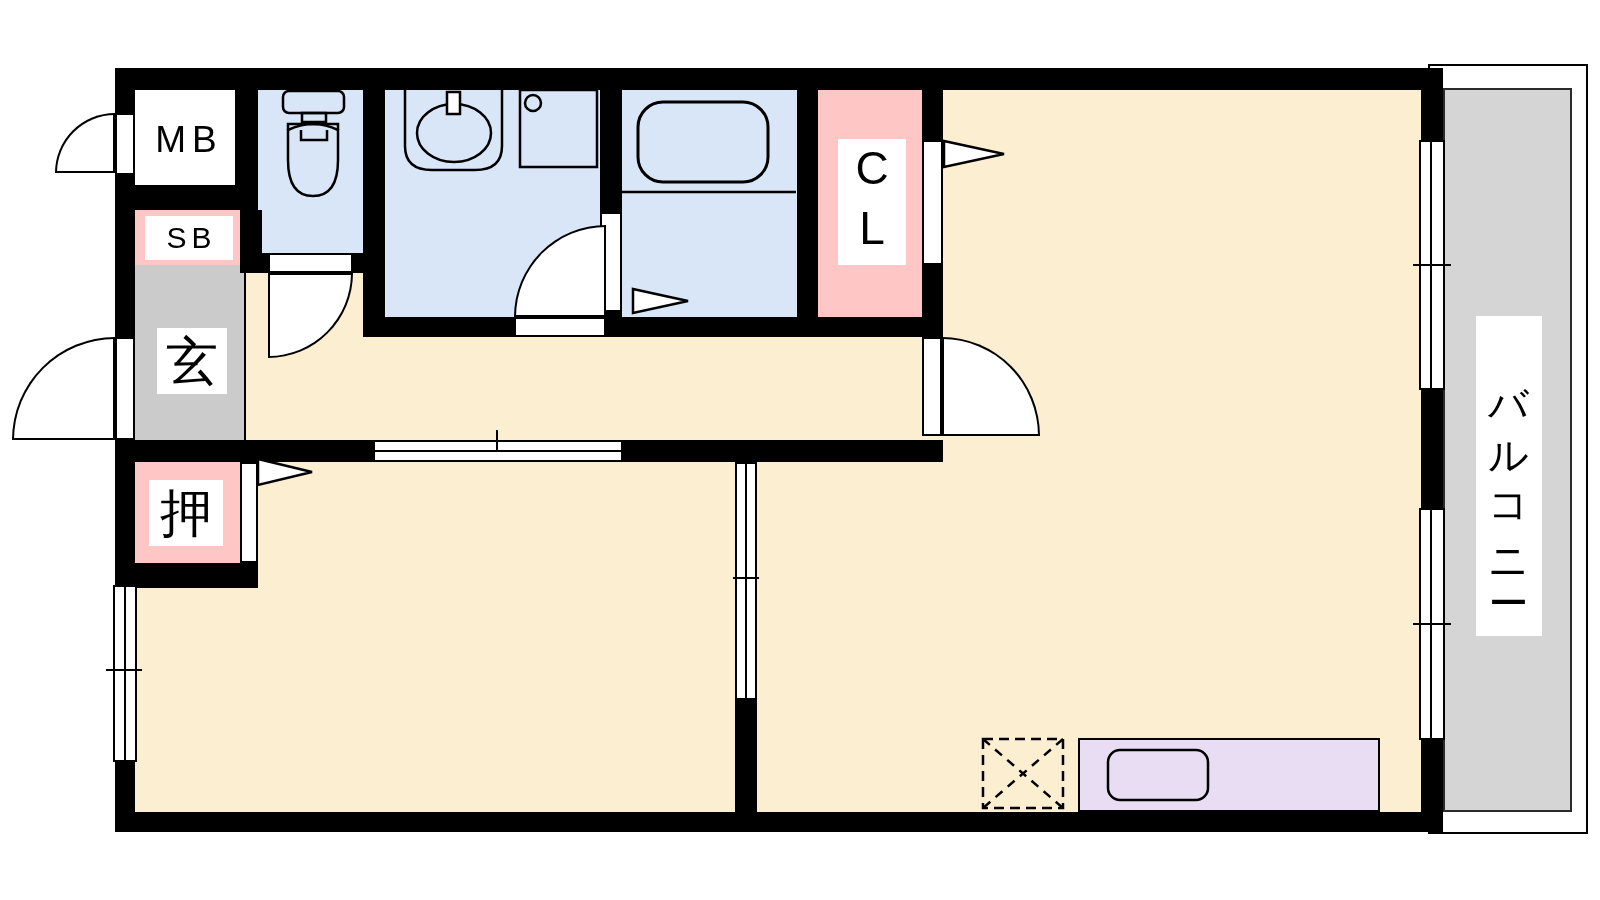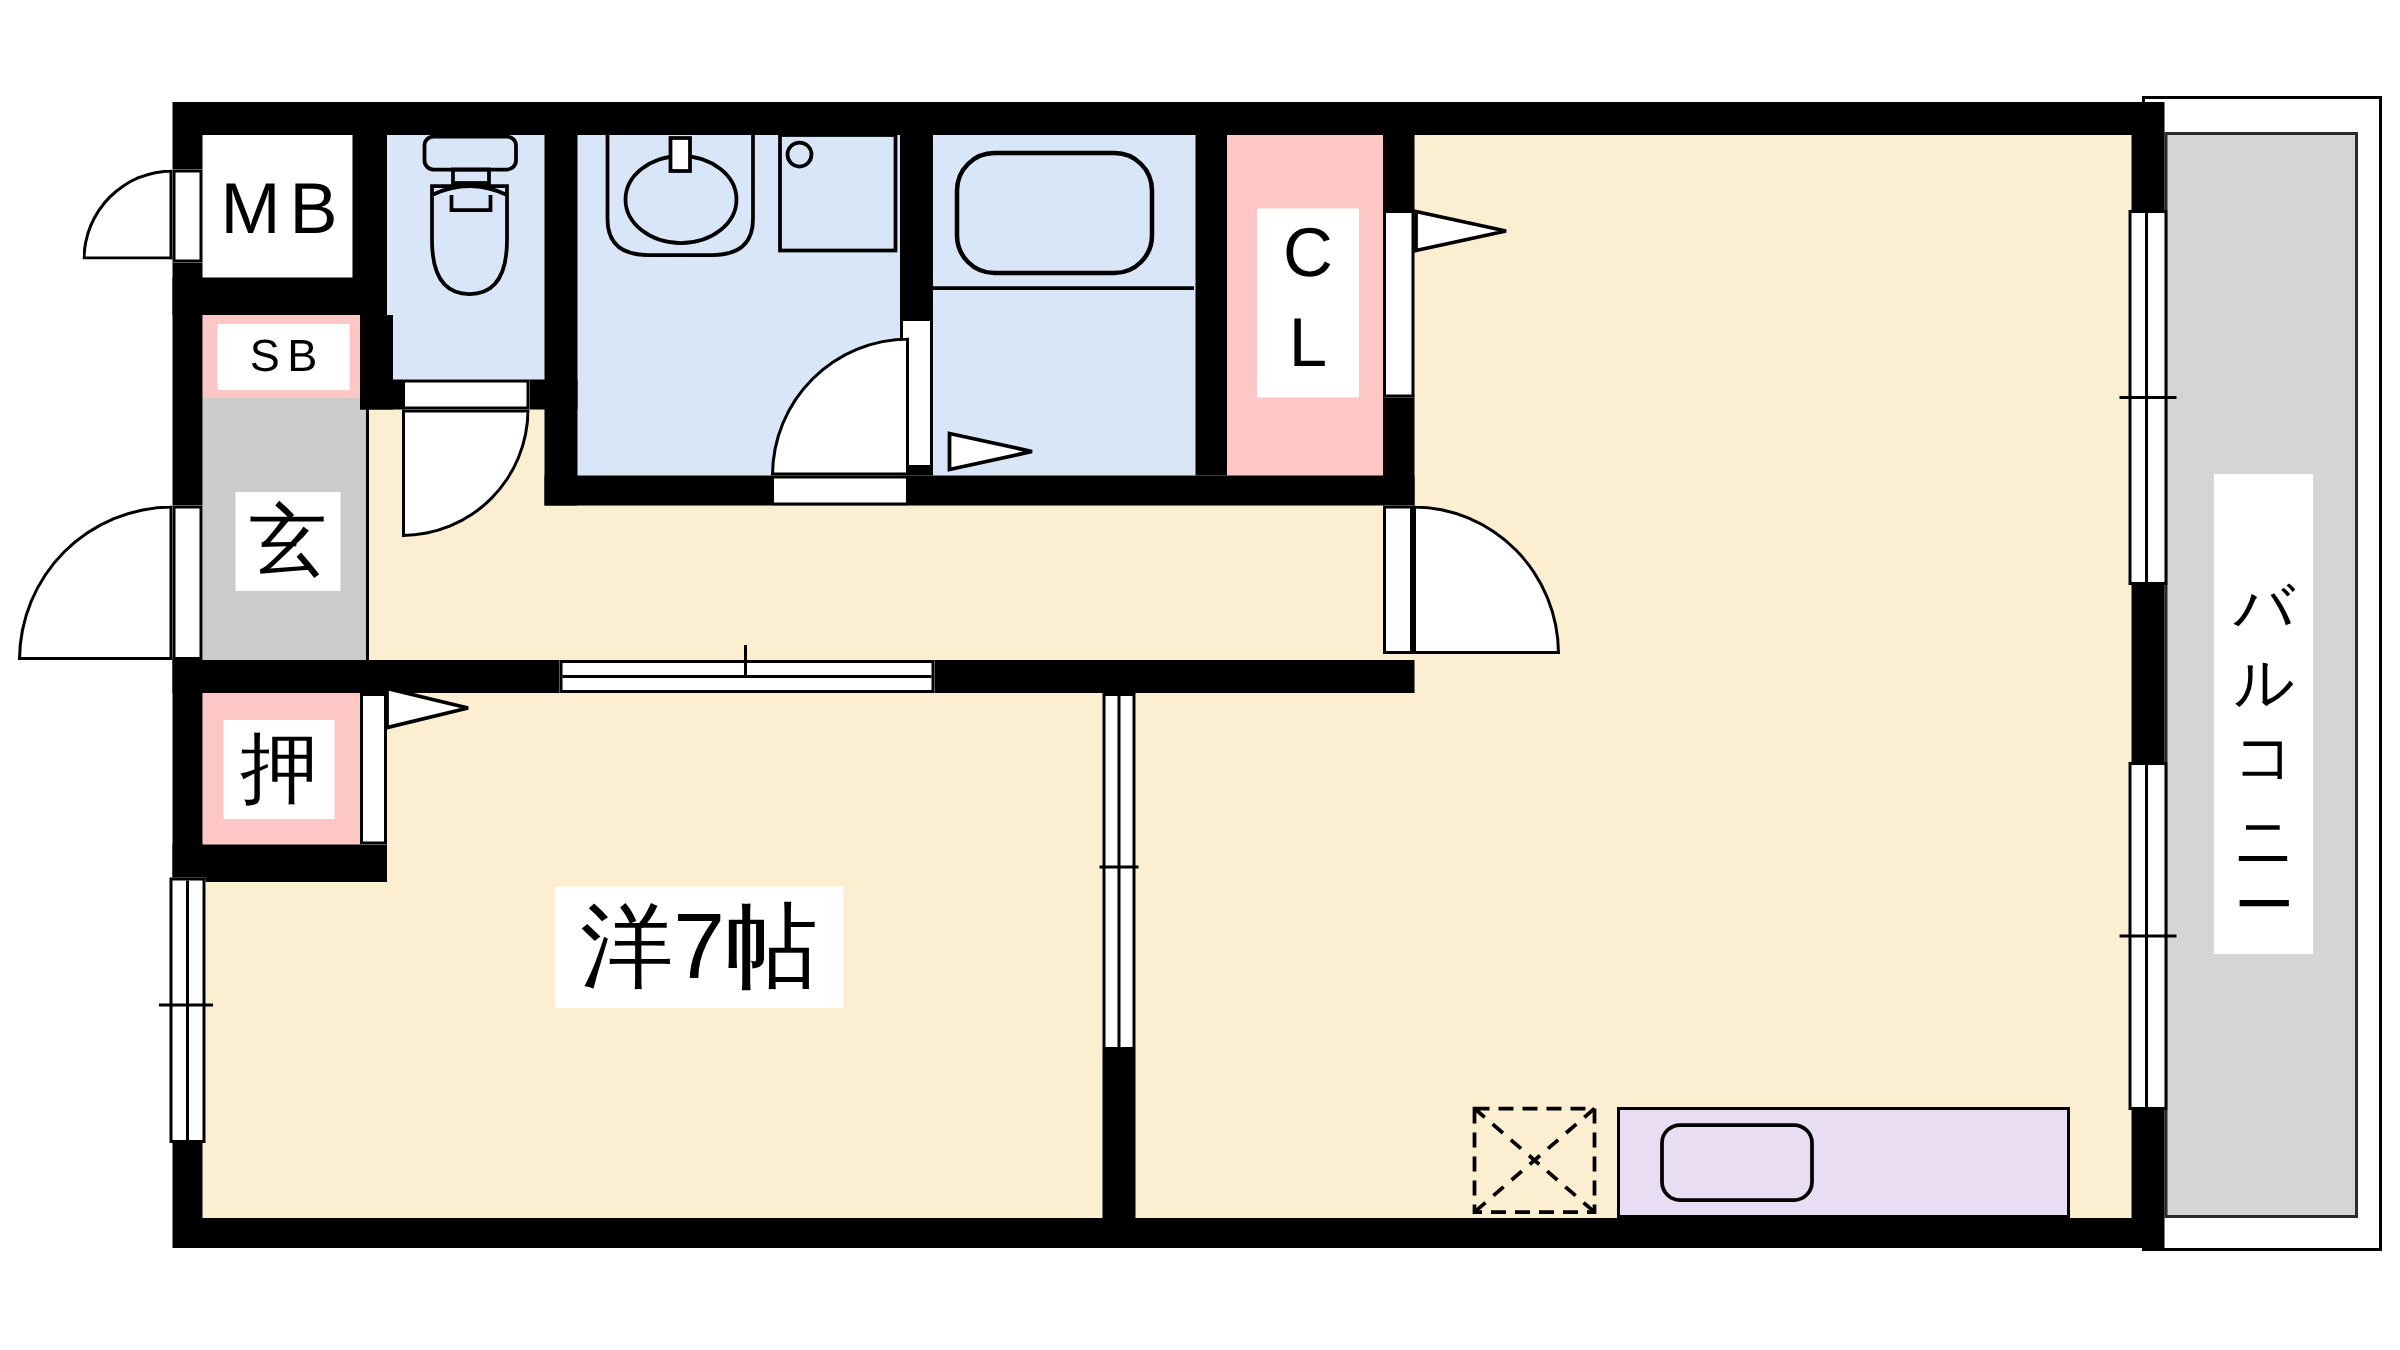--- a/index.html
+++ b/index.html
@@ -123,21 +123,20 @@
     <g fill="none" stroke="#000" stroke-width="2.5">
       <rect x="983" y="739" width="80" height="69" stroke-dasharray="10 6"></rect>
       <line x1="983" y1="739" x2="1063" y2="808" stroke-dasharray="9 7"></line>
       <line x1="1063" y1="739" x2="983" y2="808" stroke-dasharray="9 7"></line>
     </g>
     <g fill="none" stroke="#000" stroke-width="2.5">
       <rect x="1108" y="750" width="100" height="50" rx="12"></rect>
     </g>
   </svg>
 
-  <div class="lbl" style="left:146px;top:112px;width:80px;height:55px;font-size:48px;letter-spacing:6px;padding-left:6px;">MB</div>
+  <div class="lbl" style="left:146px;top:112px;width:80px;height:55px;font-size:37px;letter-spacing:6px;padding-left:6px;">MB</div>
   <div class="lbl" style="left:145px;top:216px;width:88px;height:44px;font-size:30px;letter-spacing:5px;padding-left:5px;">SB</div>
   <div class="lbl" style="left:157px;top:328px;width:70px;height:66px;font-size:52px;">玄</div>
   <div class="lbl" style="left:149px;top:480px;width:74px;height:66px;font-size:52px;">押</div>
   <div class="lbl vtext" style="left:838px;top:139px;width:68px;height:126px;font-size:46px;letter-spacing:8px;">CL</div>
-  <div class="lbl" style="left:370px;top:591px;width:192px;height:81px;font-size:62px;">洋7帖</div>
   <div class="lbl vtext" style="left:1476px;top:316px;width:66px;height:320px;font-size:40px;letter-spacing:10px;">バルコニー</div>
 
 </div>
 
 </body></html>

